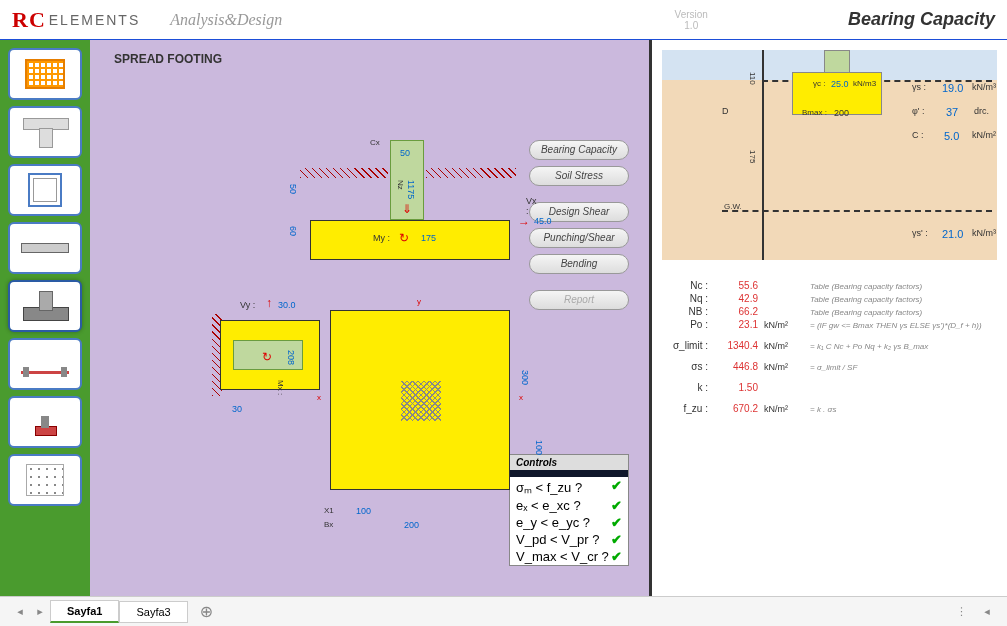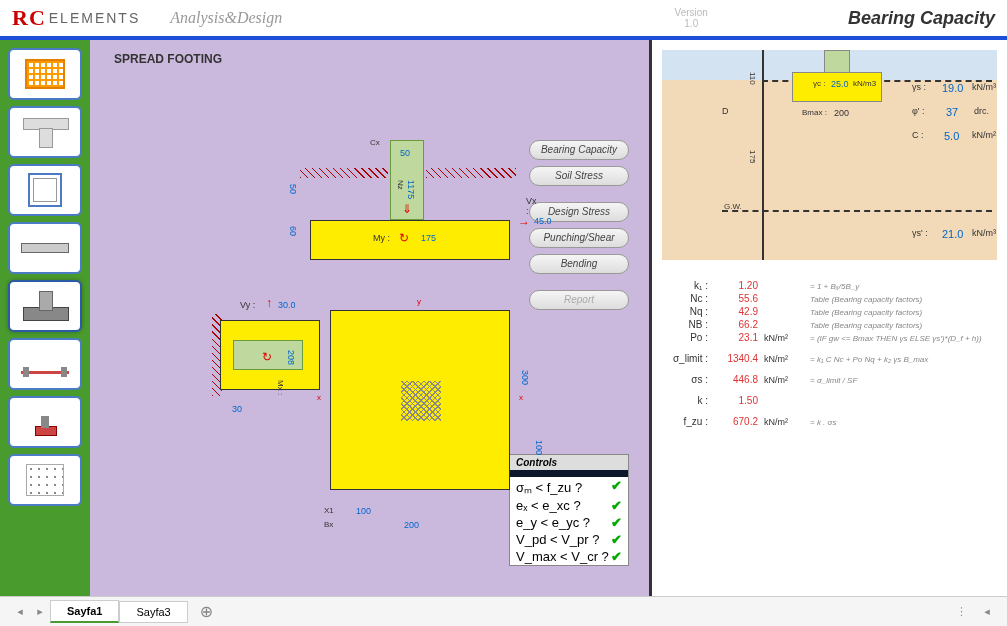--- a/index.html
+++ b/index.html
@@ -1,17 +1,17 @@
 <!DOCTYPE html>
 <html><head>
 <meta charset="utf-8">
 <style>
 *{box-sizing:border-box;margin:0;padding:0;font-family:Arial,sans-serif}
 body{width:1007px;height:626px;background:#fff;overflow:hidden;position:relative;font-size:11px}
-.header{height:40px;display:flex;align-items:center;padding:0 12px;border-bottom:4px solid #1d4ed8;background:#fff}
+.header{height:40px;display:flex;align-items:center;padding:0 12px;border-bottom:1px solid #1d4ed8;background:#fff}
 .logo{font-size:22px;font-weight:bold;color:#c00;font-family:Georgia,serif;letter-spacing:1px}
 .logo-sub{font-size:14px;color:#666;margin-left:3px;letter-spacing:2px}
 .analysis{font-size:16px;color:#999;font-style:italic;margin-left:30px;font-family:Georgia,serif}
 .version{margin-left:auto;font-size:10px;color:#bbb;text-align:center;margin-right:140px}
 .title-right{font-size:18px;font-weight:bold;font-style:italic;color:#333}
 .main{display:flex;height:556px}
 .sidebar{width:90px;background:#4a9b2e;padding:8px;display:flex;flex-direction:column;gap:6px}
 .side-btn{width:74px;height:52px;background:#fff;border:2px solid #4a7bc4;border-radius:6px;cursor:pointer;display:flex;align-items:center;justify-content:center;position:relative}
 .side-btn.active{border-color:#2a5ba4;box-shadow:0 0 4px rgba(0,0,0,0.3)}
 .icon-grid{width:40px;height:30px;background:repeating-linear-gradient(0deg,#f90 0 2px,transparent 2px 6px),repeating-linear-gradient(90deg,#f90 0 2px,transparent 2px 6px);border:2px solid #e67e00}
@@ -50,21 +50,21 @@
 .lbl{position:absolute;font-size:9px;color:#333}
 .arr-red{color:#d00;font-size:12px}
 .plan{position:absolute;top:170px;left:0;width:380px;height:260px}
 .plan-sq{position:absolute;top:0;left:140px;width:180px;height:180px;background:#ffed00;border:1px solid #333}
 .plan-col{position:absolute;top:30px;left:43px;width:70px;height:30px;background:#bfd89e;border:1px solid #6a9c3e}
 .plan-foot{position:absolute;top:10px;left:30px;width:100px;height:70px;background:#ffed00;border:1px solid #333}
 .right-panel{width:355px;background:#fff;padding:0;overflow:hidden}
 .soil-diag{height:210px;position:relative;margin:10px}
 .soil-top{position:absolute;top:0;left:0;right:0;height:30px;background:#d4e3f2}
 .soil-layer{position:absolute;top:30px;left:0;right:0;bottom:0;background:#f2d9b8}
-.soil-foot{position:absolute;top:22px;left:130px;width:90px;height:30px;background:#ffed00;border:1px solid #888}
+.soil-foot{position:absolute;top:22px;left:130px;width:90px;height:43px;background:#ffed00;border:1px solid #888}
 .soil-col{position:absolute;top:0;left:162px;width:26px;height:24px;background:#bfd89e;border:1px solid #888}
 .dline{position:absolute;border-top:2px dashed #333}
 .vline{position:absolute;border-left:2px solid #333}
 .soil-lbl{position:absolute;font-size:9px;color:#333}
 .soil-val{position:absolute;font-size:11px;color:#06c}
 .soil-unit{position:absolute;font-size:9px;color:#333}
 .calc{padding:8px 16px;font-size:10px}
 .calc-row{display:flex;align-items:baseline;margin:2px 0;gap:6px}
 .calc-row .k{width:40px;text-align:right;color:#333}
 .calc-row .v{width:44px;color:#d33;text-align:right}
@@ -118,21 +118,21 @@
         <div class="icon-dots"></div>
       </div>
   </div>
 
   <div class="canvas">
     <div class="canvas-title">SPREAD FOOTING</div>
 
     <div class="action-btns">
       <div class="abtn">Bearing Capacity</div>
       <div class="abtn">Soil Stress</div>
-      <div class="abtn g2">Design Stress</div>
+      <div class="abtn g2">Design Shear</div>
       <div class="abtn">Punching/Shear</div>
       <div class="abtn">Bending</div>
       <div class="abtn g2 disabled">Report</div>
     </div>
 
     <div class="controls-box">
       <div class="hdr">Controls</div>
       <div class="row">
           <span>σₘ &lt; f_zu ?</span>
           <span class="check">✔</span>
@@ -232,26 +232,20 @@
       <span class="soil-lbl" style="top:80px;left:250px">C :</span>
       <span class="soil-val" style="top:80px;left:282px">5.0</span>
       <span class="soil-unit" style="top:80px;left:310px">kN/m²</span>
       <span class="soil-lbl" style="top:178px;left:250px">γs' :</span>
       <span class="soil-val" style="top:178px;left:280px">21.0</span>
       <span class="soil-unit" style="top:178px;left:310px">kN/m³</span>
     </div>
 
     <div class="calc">
       <div class="calc-row">
-          <span class="k">k₁ :</span>
-          <span class="v">1.20</span>
-          <span class="u"></span>
-          <span class="f">= 1 + Bₓ/5B_y</span>
-        </div>
-      <div class="calc-row">
           <span class="k">Nc :</span>
           <span class="v">55.6</span>
           <span class="u"></span>
           <span class="f">Table (Bearing capacity factors)</span>
         </div>
       <div class="calc-row">
           <span class="k">Nq :</span>
           <span class="v">42.9</span>
           <span class="u"></span>
           <span class="f">Table (Bearing capacity factors)</span>

